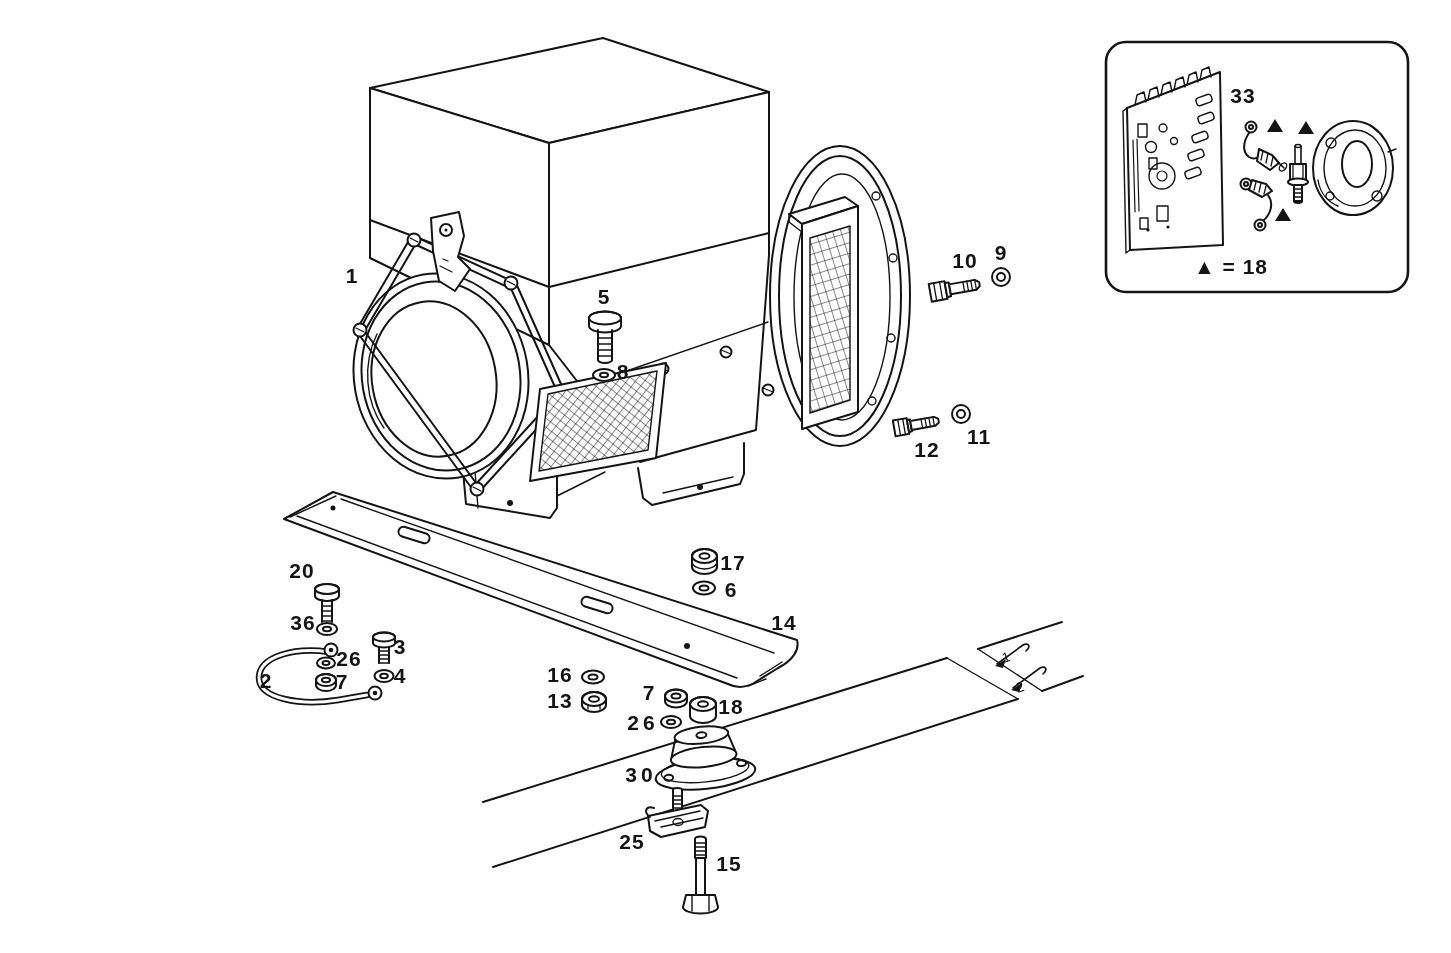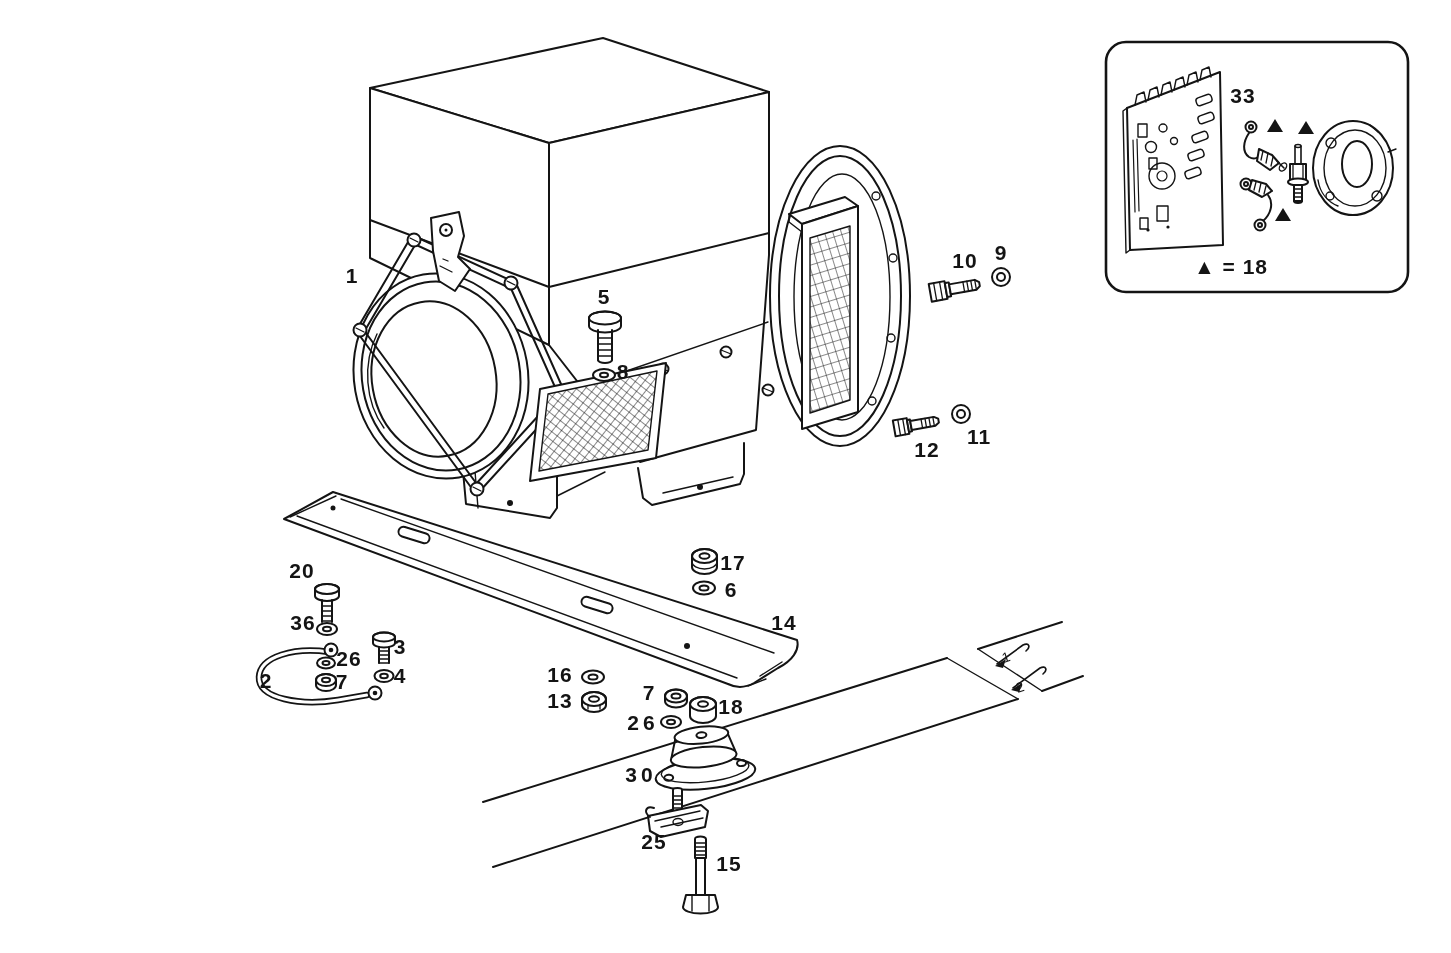--- a/index.html
+++ b/index.html
@@ -362,18 +362,18 @@
 <div class="plabel" style="left:349px;top:658px">26</div>
 <div class="plabel" style="left:342px;top:681px">7</div>
 <div class="plabel" style="left:400px;top:646px">3</div>
 <div class="plabel" style="left:400px;top:675px">4</div>
 <div class="plabel" style="left:560px;top:674px">16</div>
 <div class="plabel" style="left:560px;top:700px">13</div>
 <div class="plabel" style="left:649px;top:692px">7</div>
 <div class="plabel ls" style="left:643px;top:722px">26</div>
 <div class="plabel" style="left:731px;top:706px">18</div>
 <div class="plabel ls" style="left:641px;top:774px">30</div>
-<div class="plabel" style="left:654px;top:841px">25</div>
+<div class="plabel" style="left:632px;top:841px">25</div>
 <div class="plabel" style="left:729px;top:863px">15</div>
 <div class="plabel sm" style="left:1006px;top:657px">1</div>
 <div class="plabel sm" style="left:1020px;top:687px">2</div>
 
 </div>
 
 </body></html>

